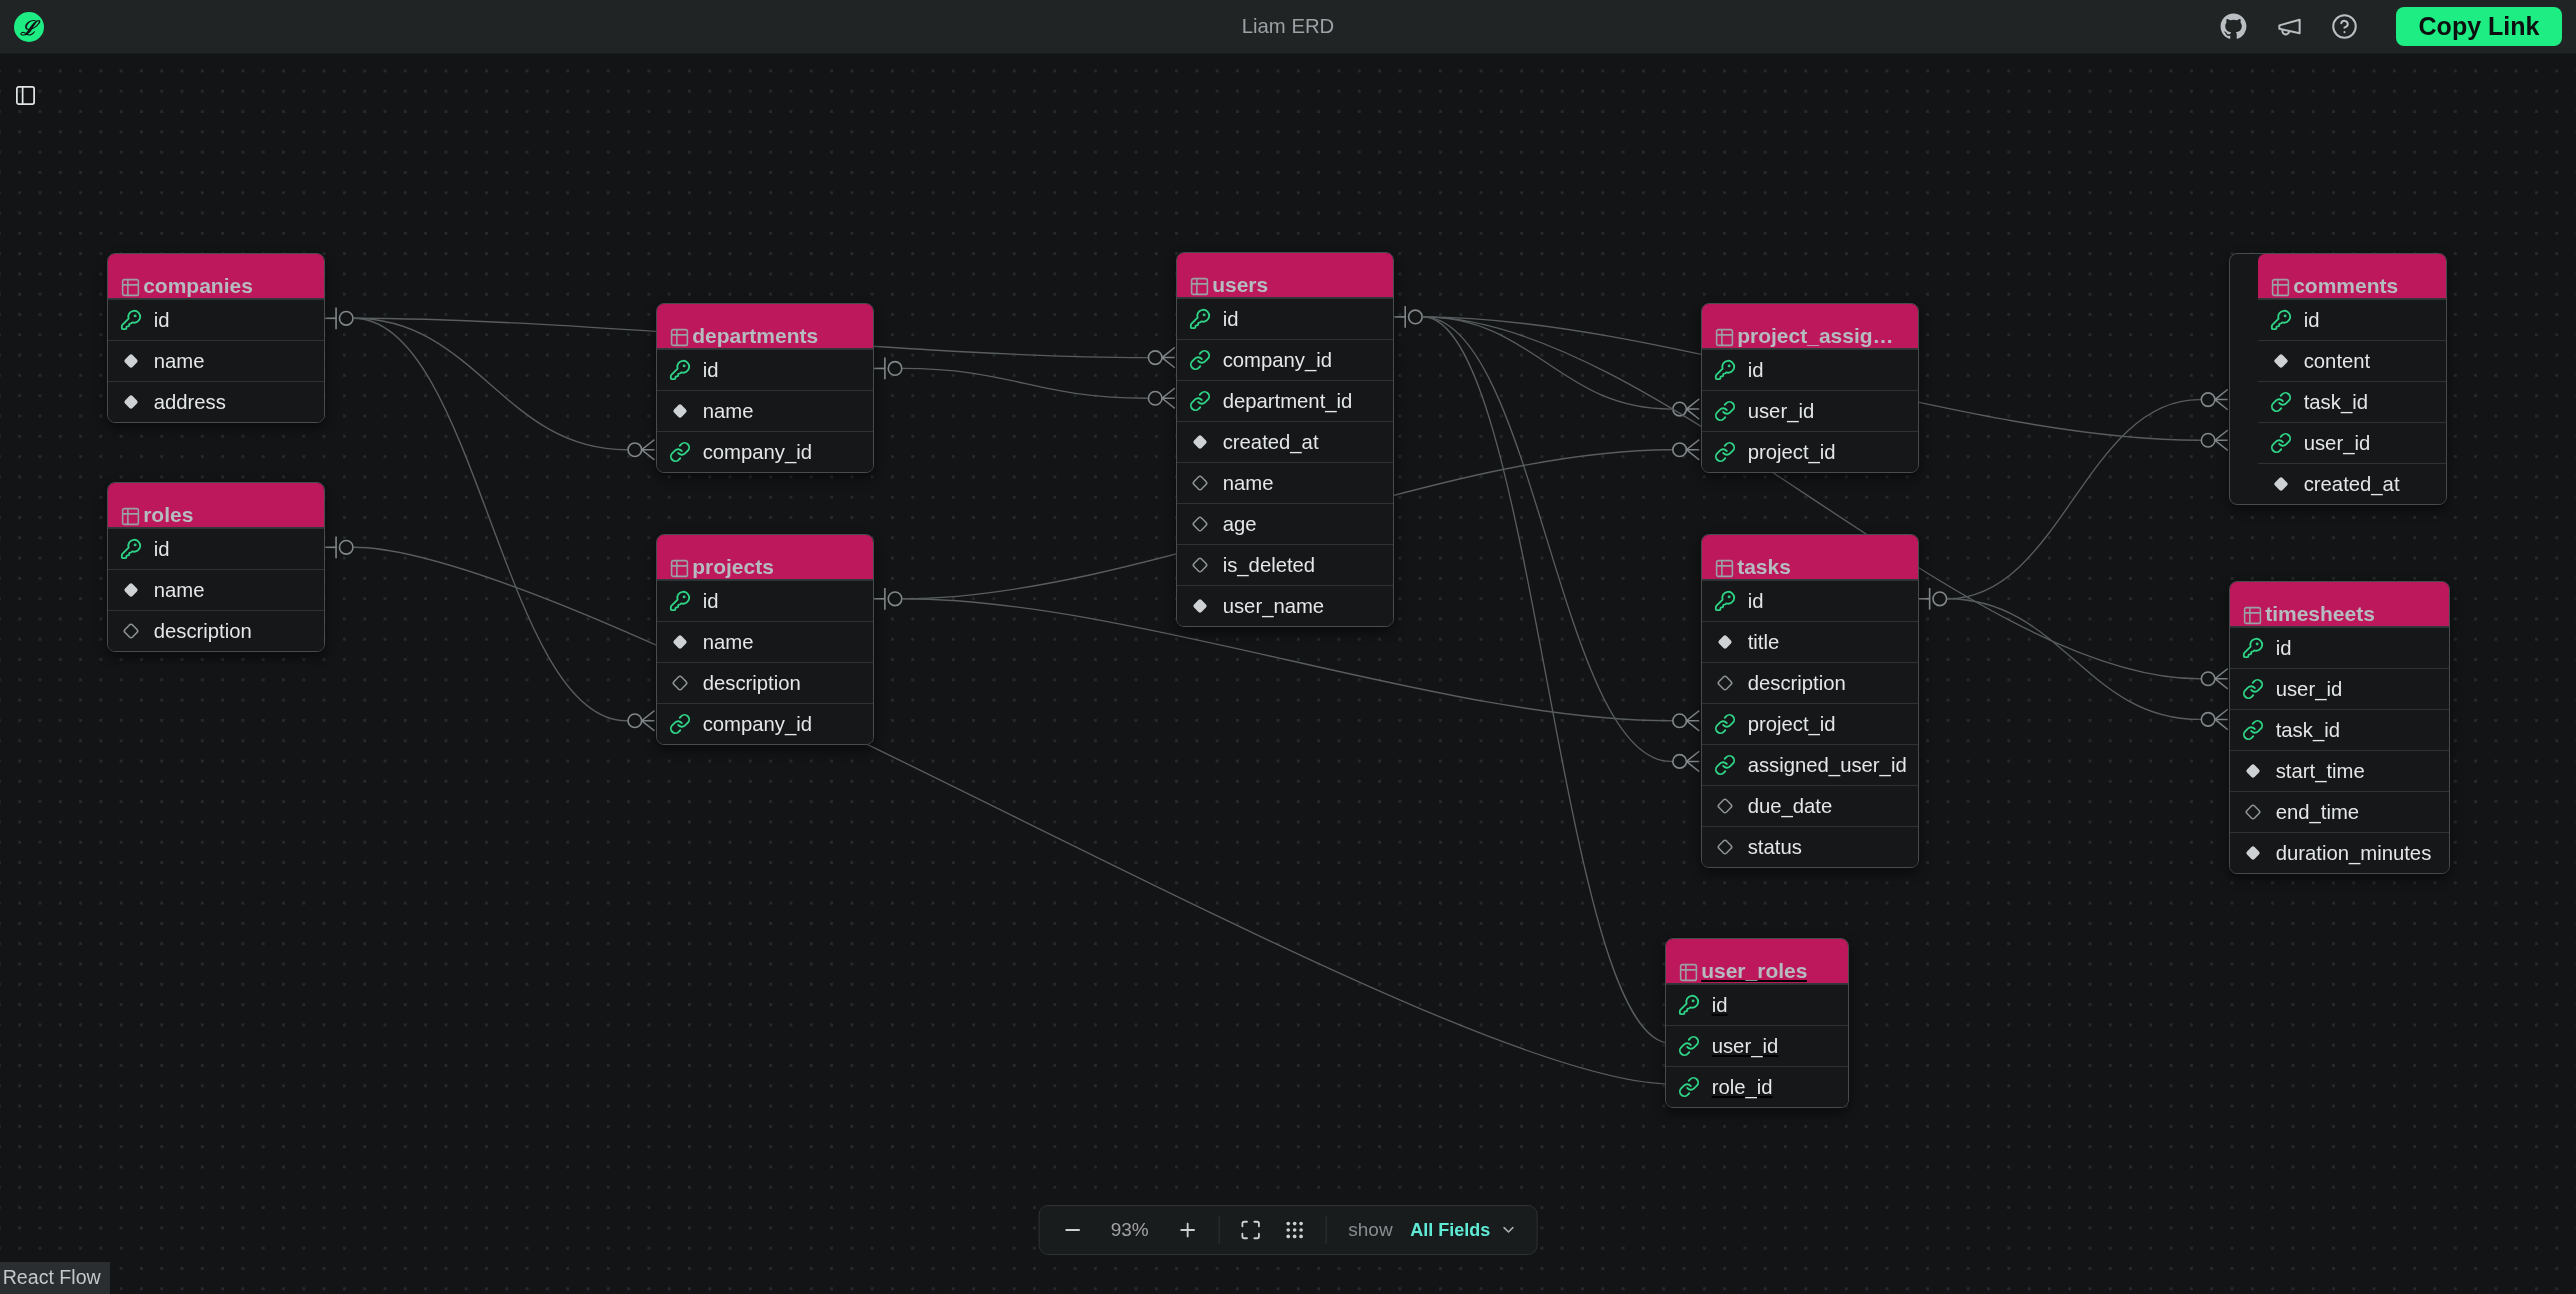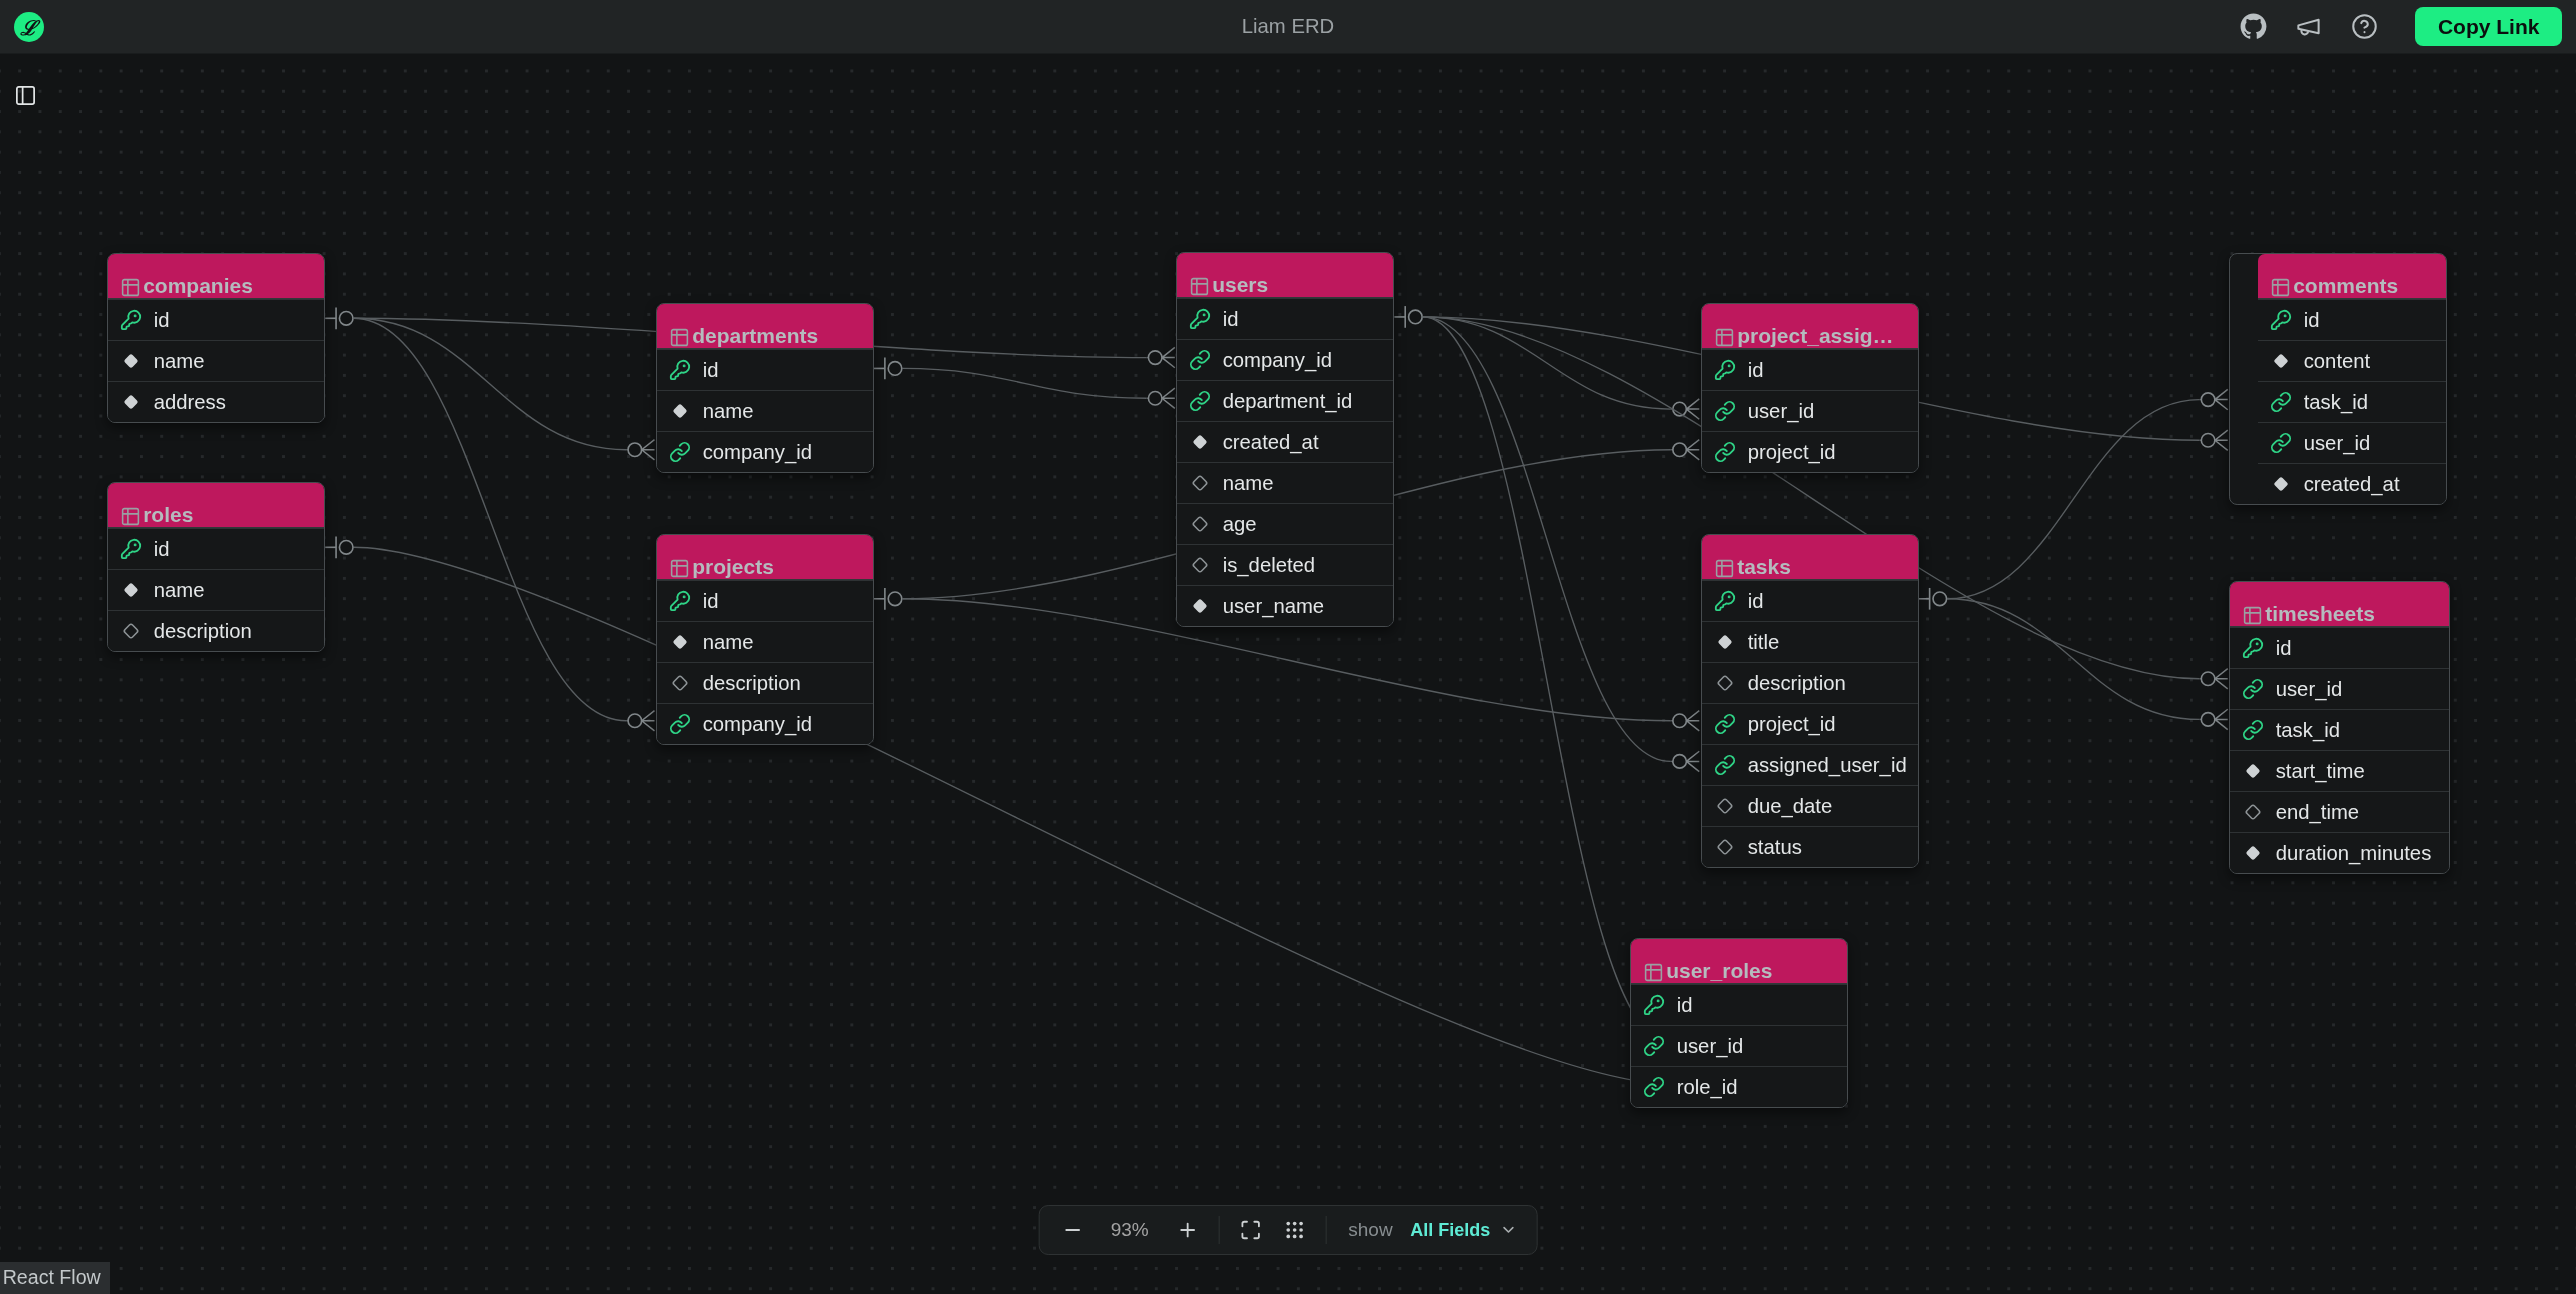--- a/index.html
+++ b/index.html
@@ -15,21 +15,21 @@
           font-family:"DejaVu Serif",serif; font-style:italic; font-weight:bold;
           font-size:20.3px; color:#101213; }
   .appbar-title { position:absolute; left:50%; transform:translateX(-50%);
                   font-size:20.3px; font-weight:500; color:#9ba1a4; }
   .appbar-right { margin-left:auto; display:flex; align-items:center; gap:27px; }
   .appbar-icon { width:28.5px; height:28.5px; color:#b9bfc2; cursor:pointer;
                  display:flex; align-items:center; justify-content:center; }
   .appbar-icon svg { width:27px; height:27px; }
   .copylink-btn { height:39px; padding:0 23px; margin-left:9.5px; border:none;
                   border-radius:8.1px; background:#1ded83; color:#0c0e0f;
-                  font-size:21px; font-weight:700; cursor:pointer;
+                  font-size:25px; font-weight:700; cursor:pointer;
                   font-family:inherit; display:flex; align-items:center; }
 
   
   .canvas { position:absolute; left:0; top:54px; width:2576px; height:1240px;
             background-color:#121415;
             background-image:radial-gradient(circle,#26292b 1.6px,transparent 1.8px);
             background-size:20.3px 20.3px; background-position:9.5px 6.8px; }
   .panel-toggle { position:absolute; left:13.6px; top:30px; width:23px; height:23px;
                   color:#e3e6e7; cursor:pointer; z-index:40; }
   .panel-toggle svg { width:23px; height:23px; }
@@ -542,21 +542,21 @@
         </div>
         <div class="table-row">
           <span class="col-icon">
             <svg viewBox="0 0 24 24" fill="none">
               <rect x="6.2" y="6.2" width="11.6" height="11.6" rx="2.4" transform="rotate(45 12 12)" stroke="#8d9396" stroke-width="1.7"></rect>
             </svg>
           </span>
           <span class="col-name">status</span>
         </div>
       </div>
-      <div class="table-node" style="left: 1630px; top: 884px; width: 218px;">
+      <div class="table-node" style="left: 1665px; top: 884px; width: 184px; text-decoration: underline;">
         <div class="table-header">
           <span class="t-icon"><svg viewBox="0 0 24 24" fill="none" stroke="currentColor" stroke-width="1.8" stroke-linecap="round" stroke-linejoin="round">
               <path d="M9 3H5a2 2 0 0 0-2 2v4m6-6h10a2 2 0 0 1 2 2v4M9 3v18m0 0h10a2 2 0 0 0 2-2V9M9 21H5a2 2 0 0 1-2-2V9m0 0h18"></path>
             </svg></span>
           <span class="table-title">user_roles</span>
         </div>
         <div class="table-row">
           <span class="col-icon">
             <svg viewBox="0 0 24 24" fill="none" stroke="#2fd487" stroke-width="2" stroke-linecap="round" stroke-linejoin="round">
               <path d="M2.586 17.414A2 2 0 0 0 2 18.828V21a1 1 0 0 0 1 1h3a1 1 0 0 0 1-1v-1a1 1 0 0 1 1-1h1a1 1 0 0 0 1-1v-1a1 1 0 0 1 1-1h.172a2 2 0 0 0 1.414-.586l.814-.814a6.5 6.5 0 1 0-4-4z"></path>

